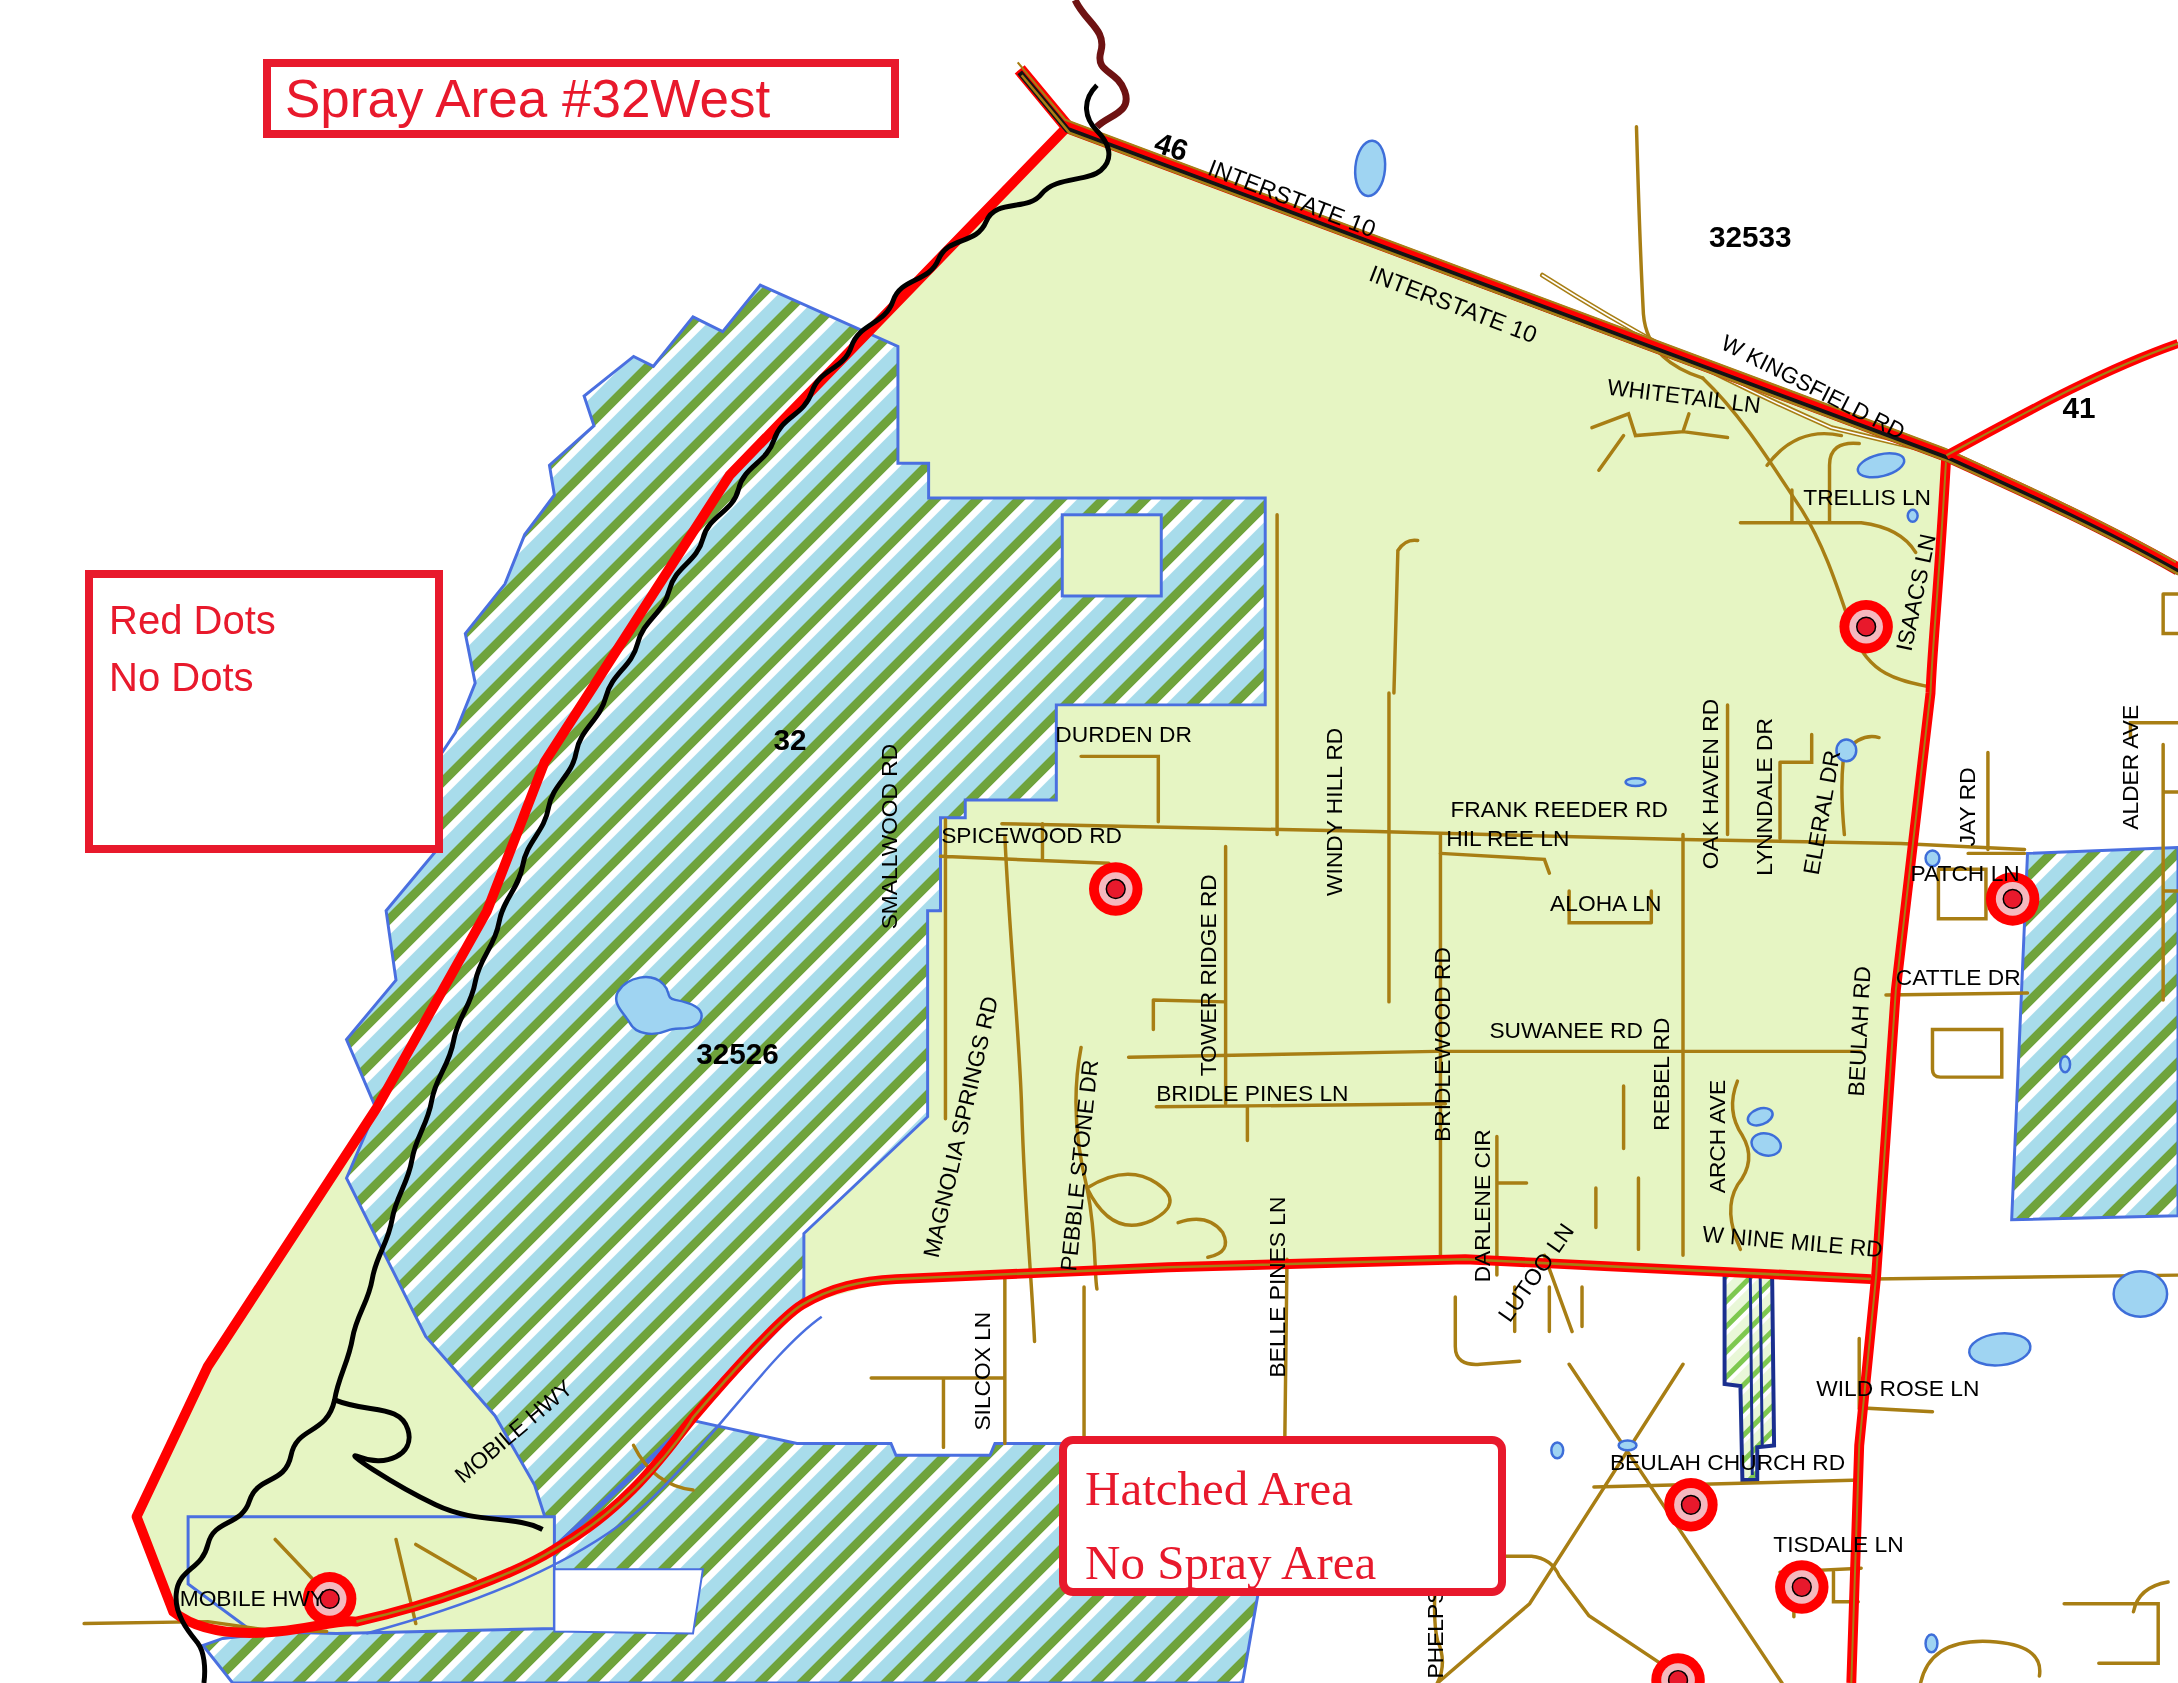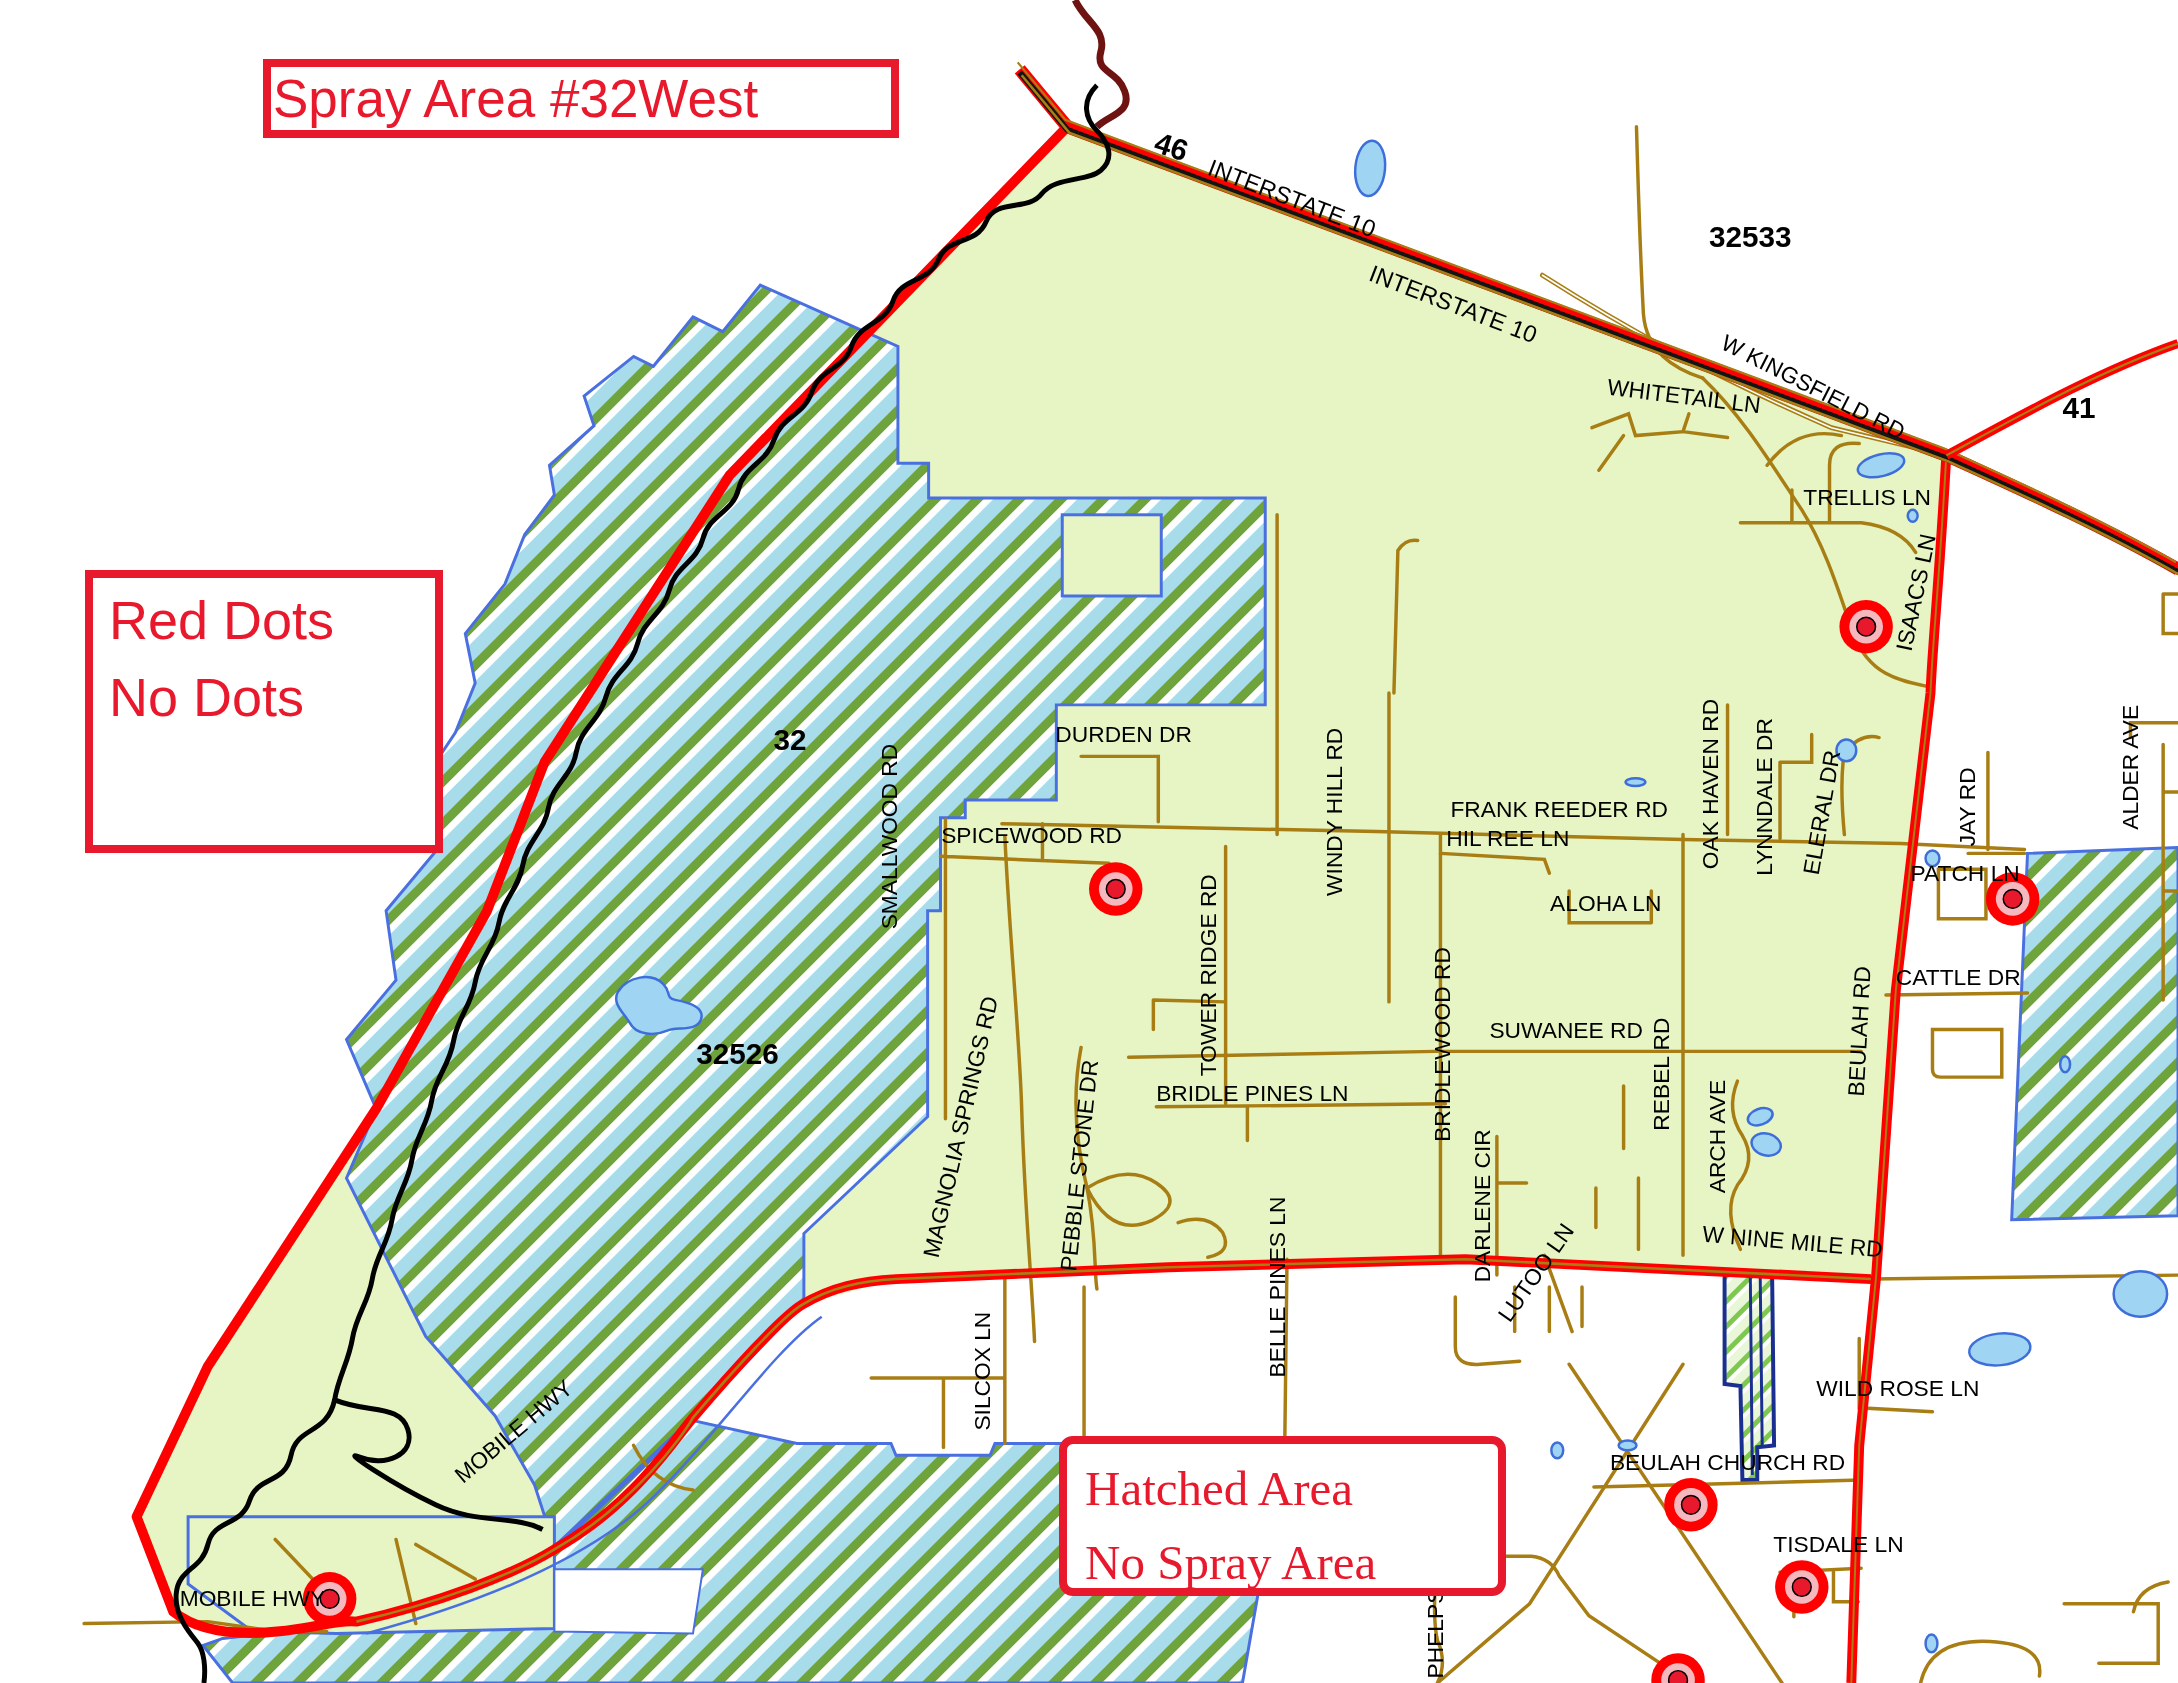--- a/index.html
+++ b/index.html
@@ -3,23 +3,23 @@
 <meta charset="utf-8">
 <style>
   html,body{margin:0;padding:0;background:#fff;}
   body{width:2178px;height:1683px;position:relative;overflow:hidden;
        font-family:"Liberation Sans",sans-serif;}
   #stage{position:absolute;inset:0;}
   svg{position:absolute;left:0;top:0;}
   .legend-box{position:absolute;background:#fff;border:8px solid #E8192C;color:#E8192C;
       box-sizing:border-box;}
   #title-box{left:263px;top:59px;width:636px;height:79px;font-size:53px;
-      display:flex;align-items:center;padding-left:2px;}
-  #reddots-box{left:85px;top:570px;width:358px;height:283px;font-size:54px;
-      padding:4px 0 0 16px;line-height:1.42;}
+      display:flex;align-items:center;padding-left:14px;}
+  #reddots-box{left:85px;top:570px;width:358px;height:283px;font-size:40px;
+      padding:14px 0 0 16px;line-height:1.42;}
   #hatched-box{left:1059px;top:1436px;width:447px;height:160px;font-size:49px;
       font-family:"Liberation Serif",serif;padding:8px 0 0 18px;line-height:1.5;border-radius:14px;}
   .maplabel{font-family:"Liberation Sans",sans-serif;fill:#000;text-anchor:middle;}
   .maplabel.bold{font-weight:bold;}
 </style>
 </head>
 <body>
 
 <div id="stage">
 <svg id="map" width="2178" height="1683" viewBox="0 0 2200 1700">

